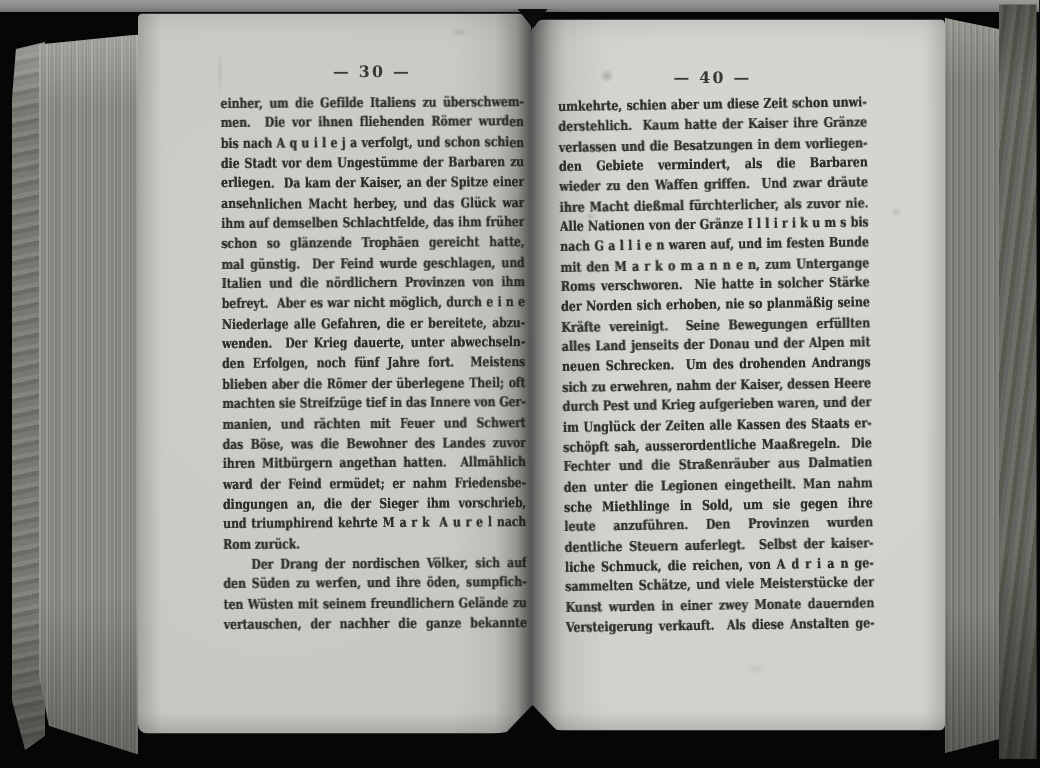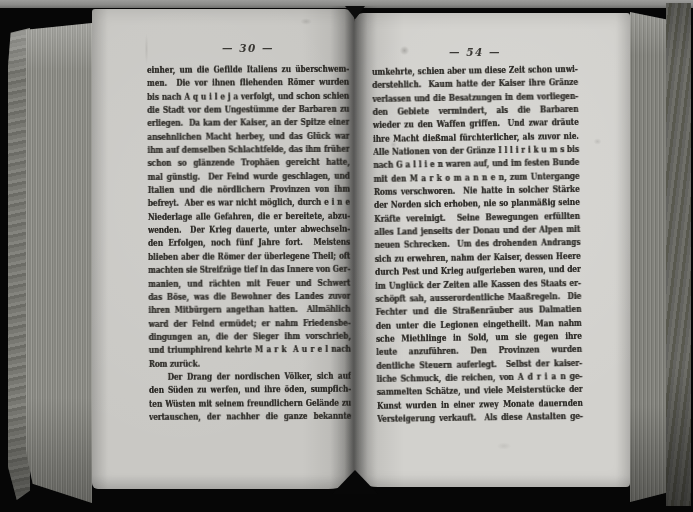--- a/index.html
+++ b/index.html
@@ -49,21 +49,21 @@
       #d2d1cd;}
   
   .gutter{position:absolute;left:330px;top:6px;width:48px;height:488px;pointer-events:none;
     background:linear-gradient(90deg,rgba(0,0,0,0) 0%,rgba(0,0,0,.10) 30%,rgba(8,8,8,.44) 50%,rgba(8,8,8,.30) 58%,rgba(0,0,0,.07) 78%,rgba(0,0,0,0) 100%);}
   .gutter-notch-top{position:absolute;left:345px;top:6px;width:20px;height:13px;background:#0c0c0c;
     clip-path:polygon(0 0,100% 0,52% 100%);}
   .gutter-notch-bottom{position:absolute;left:332px;top:470px;width:46px;height:24px;background:#070707;
     clip-path:polygon(50% 0,0 100%,100% 100%);}
   
   .page-header{position:absolute;text-align:center;color:#3a3834;font-size:10.5px;font-weight:700;
-    letter-spacing:1.5px;font-style:italic;}
+    letter-spacing:1.5px;}
   .left-page .page-header{left:55px;top:33px;width:202px;}
   .right-page .page-header{left:18px;top:33px;width:206px;}
   .page-text{position:absolute;width:248px;transform-origin:0 0;filter:blur(.25px);}
   .left-page .page-text{left:55px;top:55px;transform:rotate(-.35deg) scaleX(.815);}
   .right-page .page-text{left:18px;top:53px;transform:rotate(-.85deg) scaleX(.83);}
   .text-line{font-size:9px;line-height:13.35px;height:13.35px;font-weight:700;color:#2d2b27;
     text-align:justify;text-align-last:justify;white-space:pre-wrap;overflow:hidden;
     letter-spacing:-.1px;text-shadow:0 0 .4px rgba(45,43,39,.85);}
   .text-line.para-end{text-align-last:left;}
   
@@ -110,21 +110,21 @@
         <div class="text-line">    Der Drang der nordischen Völker, sich auf</div>
         <div class="text-line">den Süden zu werfen, und ihre öden, sumpfich-</div>
         <div class="text-line">ten Wüsten mit seinem freundlichern Gelände zu</div>
         <div class="text-line">vertauschen, der nachher die ganze bekannte Welt</div>
       </div>
     <div class="stain" style="left:206px;top:8px;width:16px;height:9px;opacity:.5"></div>
     <div class="stain" style="left:52px;top:18px;width:5px;height:44px;opacity:.35;border-radius:40%"></div>
   </div>
 
   <div class="page right-page">
-    <div class="page-header">—  54  —</div>
+    <div class="page-header">—  40  —</div>
     <div class="page-text">
         <div class="text-line">umkehrte, schien aber um diese Zeit schon unwi-</div>
         <div class="text-line">derstehlich.  Kaum hatte der Kaiser ihre Gränze</div>
         <div class="text-line">verlassen und die Besatzungen in dem vorliegen-</div>
         <div class="text-line">den Gebiete vermindert, als die Barbaren sogleich</div>
         <div class="text-line">wieder zu den Waffen griffen.  Und zwar dräute</div>
         <div class="text-line">ihre Macht dießmal fürchterlicher, als zuvor nie.</div>
         <div class="text-line">Alle Nationen von der Gränze I l l i r i k u m s bis</div>
         <div class="text-line">nach G a l l i e n waren auf, und im festen Bunde</div>
         <div class="text-line">mit den M a r k o m a n n e n, zum Untergange</div>

